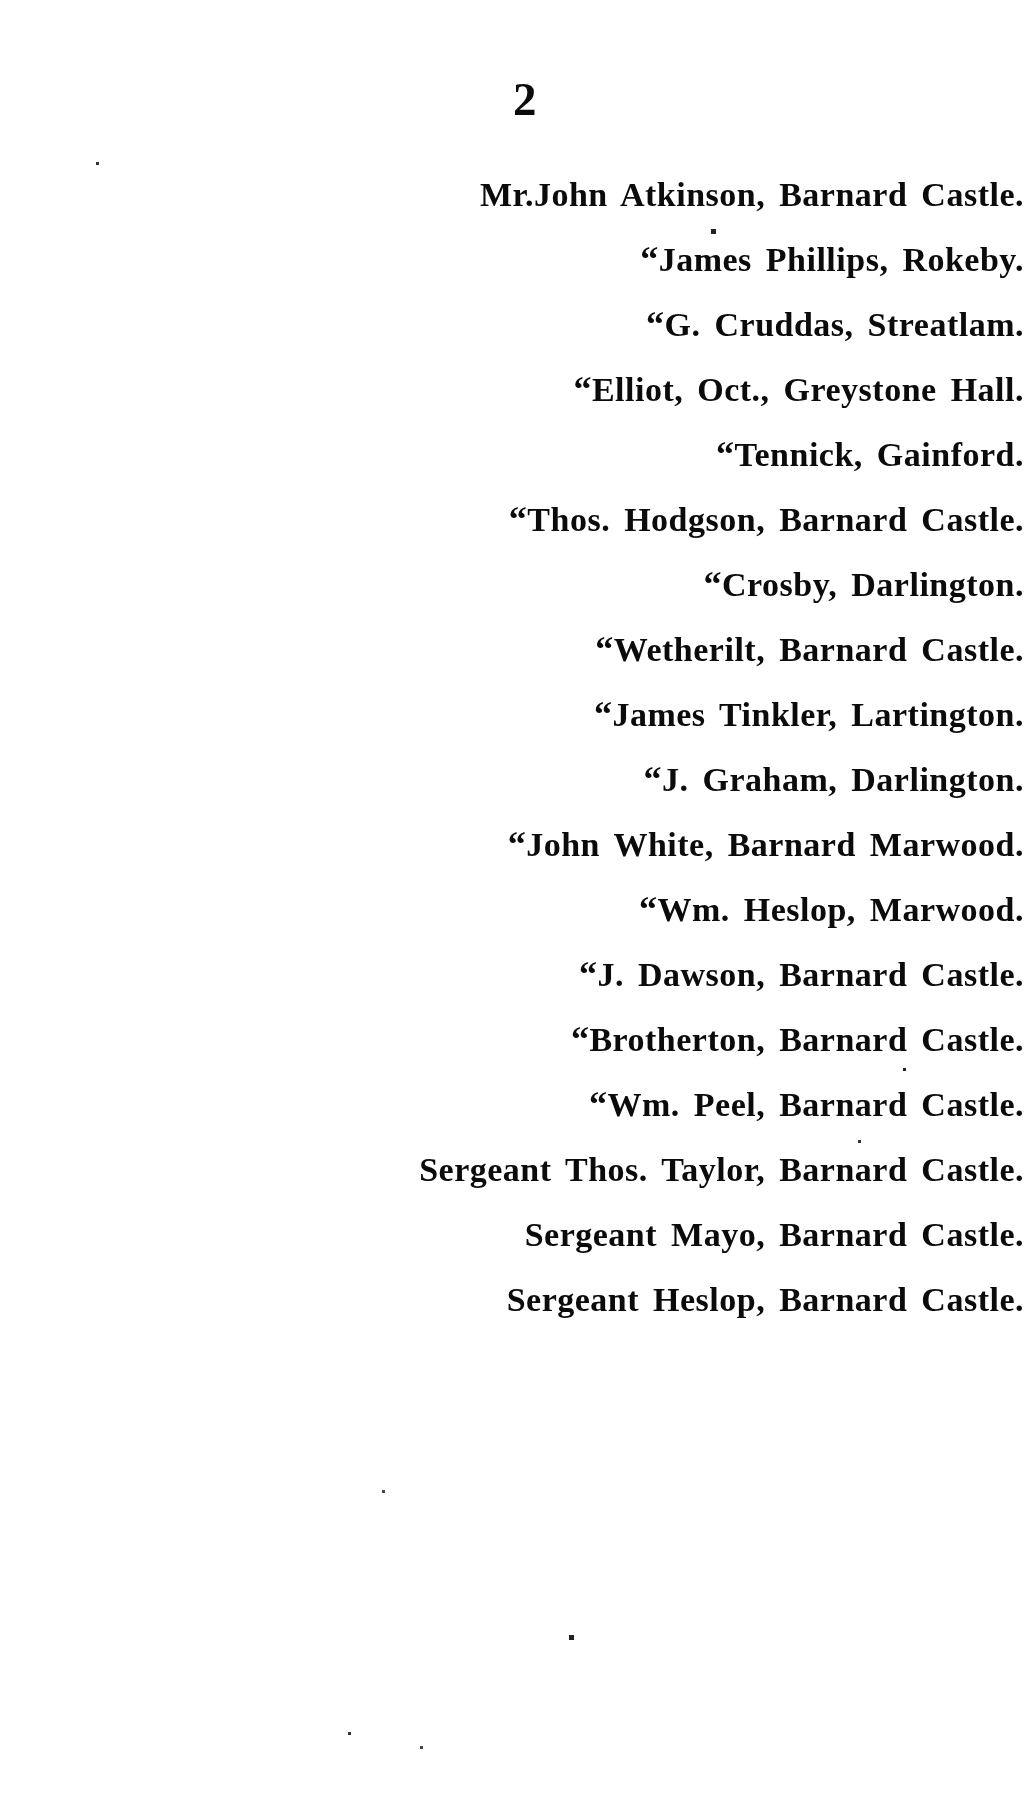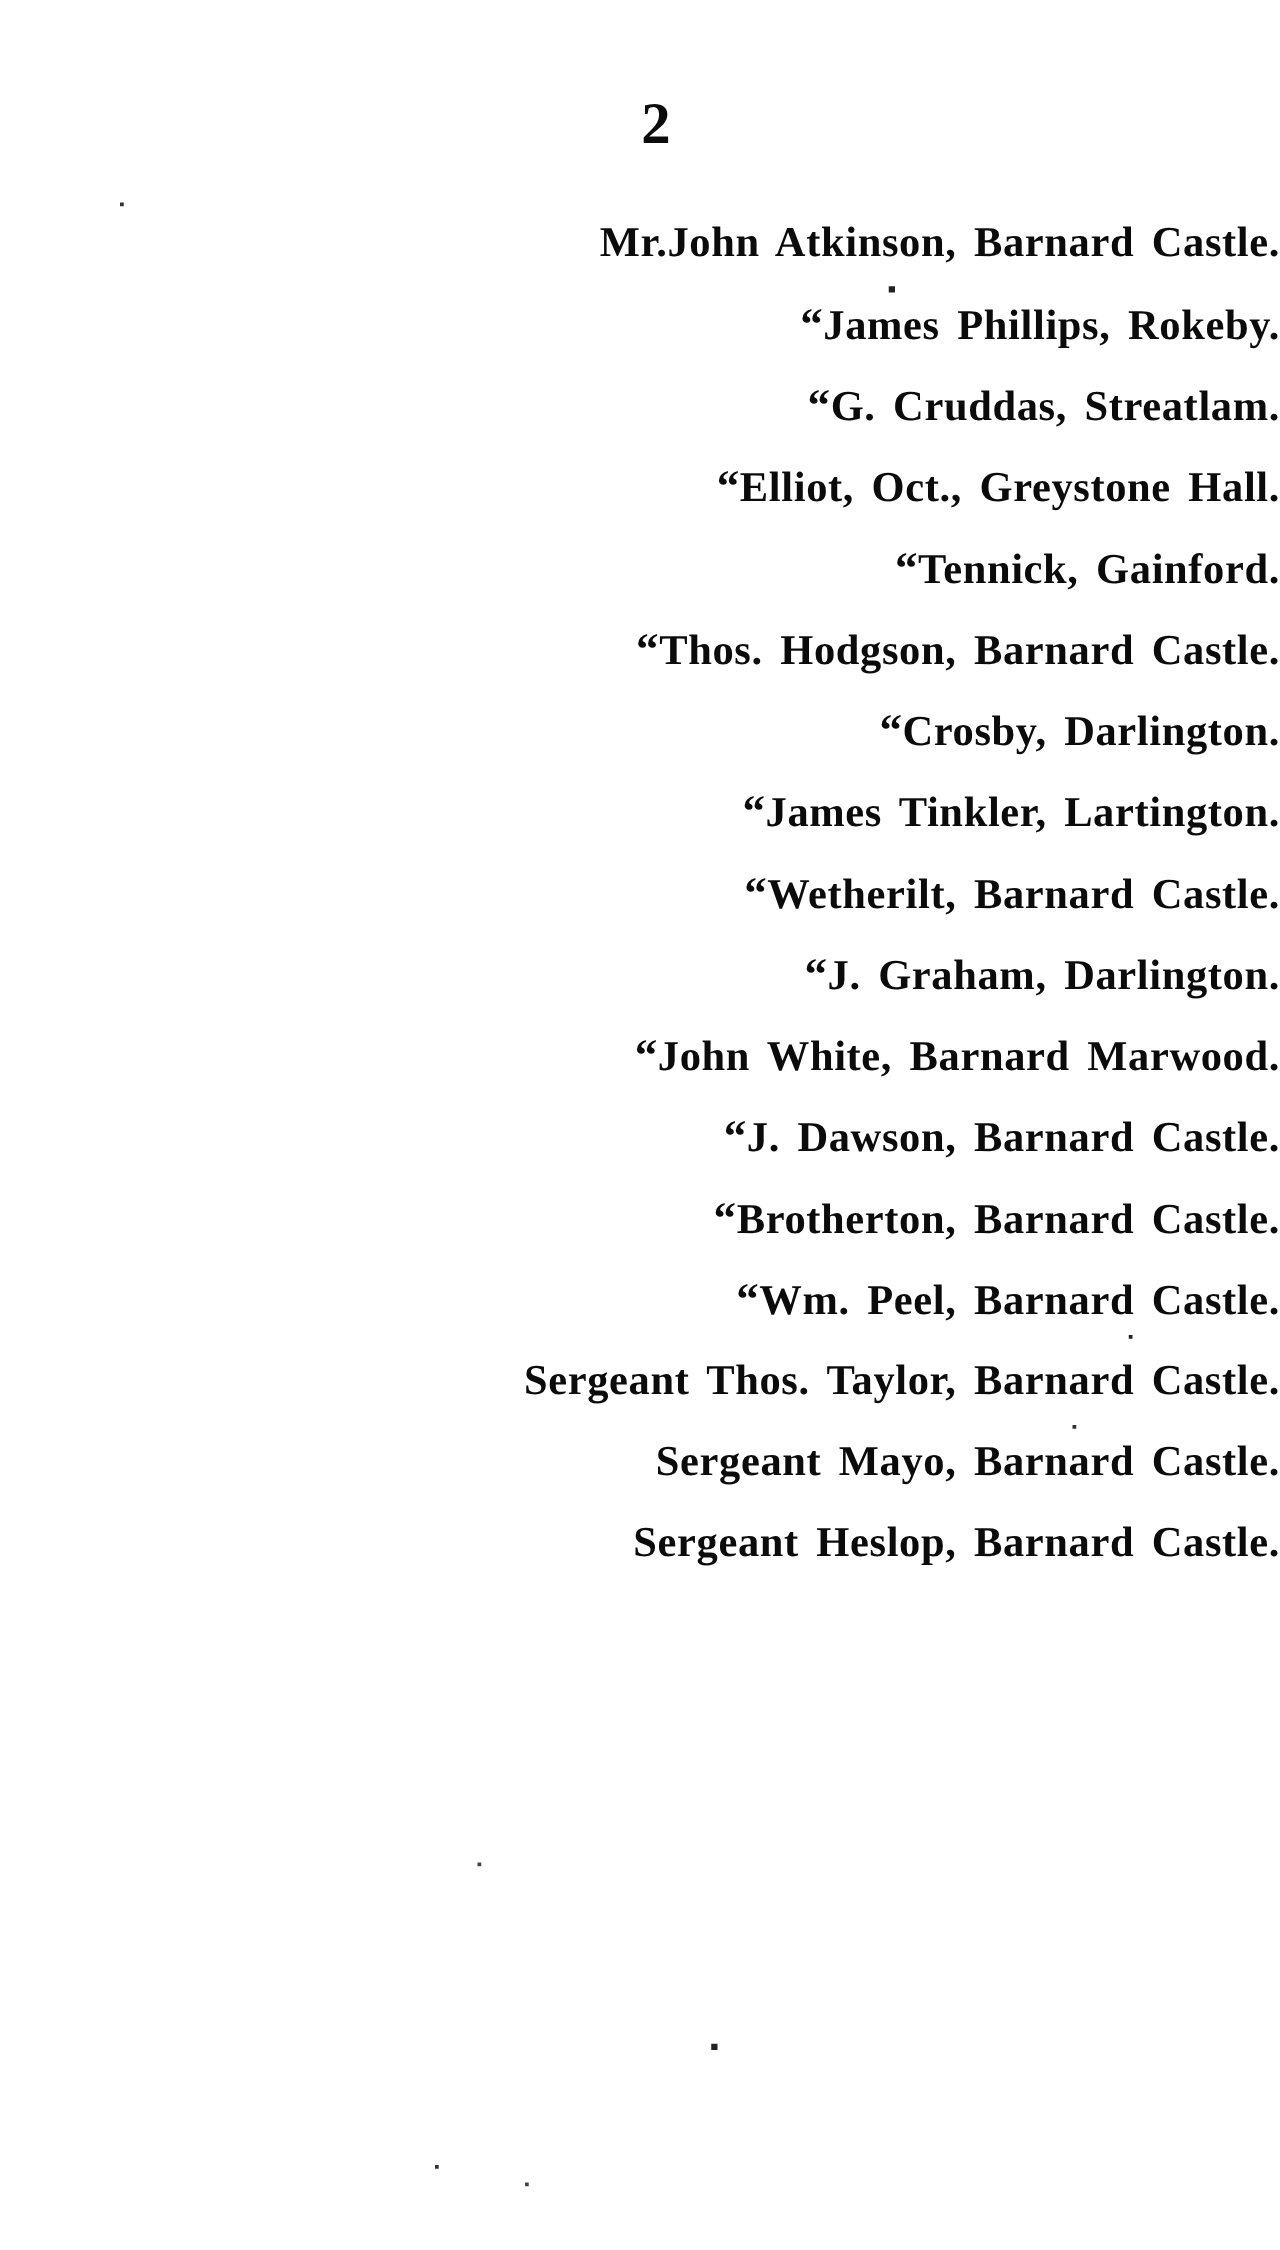--- a/index.html
+++ b/index.html
@@ -91,30 +91,33 @@
       <div class="entry-row ditto">
     <span class="lead">“</span><span class="name">Tennick, Gainford.</span>
   </div>
       <div class="entry-row ditto">
     <span class="lead">“</span><span class="name">Thos. Hodgson, Barnard Castle.</span>
   </div>
       <div class="entry-row ditto">
     <span class="lead">“</span><span class="name">Crosby, Darlington.</span>
   </div>
       <div class="entry-row ditto">
-    <span class="lead">“</span><span class="name">James Tinkler, Lartington.</span>
+    <span class="lead">“</span><span class="name">Wetherilt, Barnard Castle.</span>
   </div>
       <div class="entry-row ditto">
-    <span class="lead">“</span><span class="name">Wetherilt, Barnard Castle.</span>
+    <span class="lead">“</span><span class="name">James Tinkler, Lartington.</span>
   </div>
       <div class="entry-row ditto">
     <span class="lead">“</span><span class="name">J. Graham, Darlington.</span>
   </div>
       <div class="entry-row ditto">
     <span class="lead">“</span><span class="name">John White, Barnard Marwood.</span>
+  </div>
+      <div class="entry-row ditto">
+    <span class="lead">“</span><span class="name">Wm. Heslop, Marwood.</span>
   </div>
       <div class="entry-row ditto">
     <span class="lead">“</span><span class="name">J. Dawson, Barnard Castle.</span>
   </div>
       <div class="entry-row ditto">
     <span class="lead">“</span><span class="name">Brotherton, Barnard Castle.</span>
   </div>
       <div class="entry-row ditto">
     <span class="lead">“</span><span class="name">Wm. Peel, Barnard Castle.</span>
   </div>

